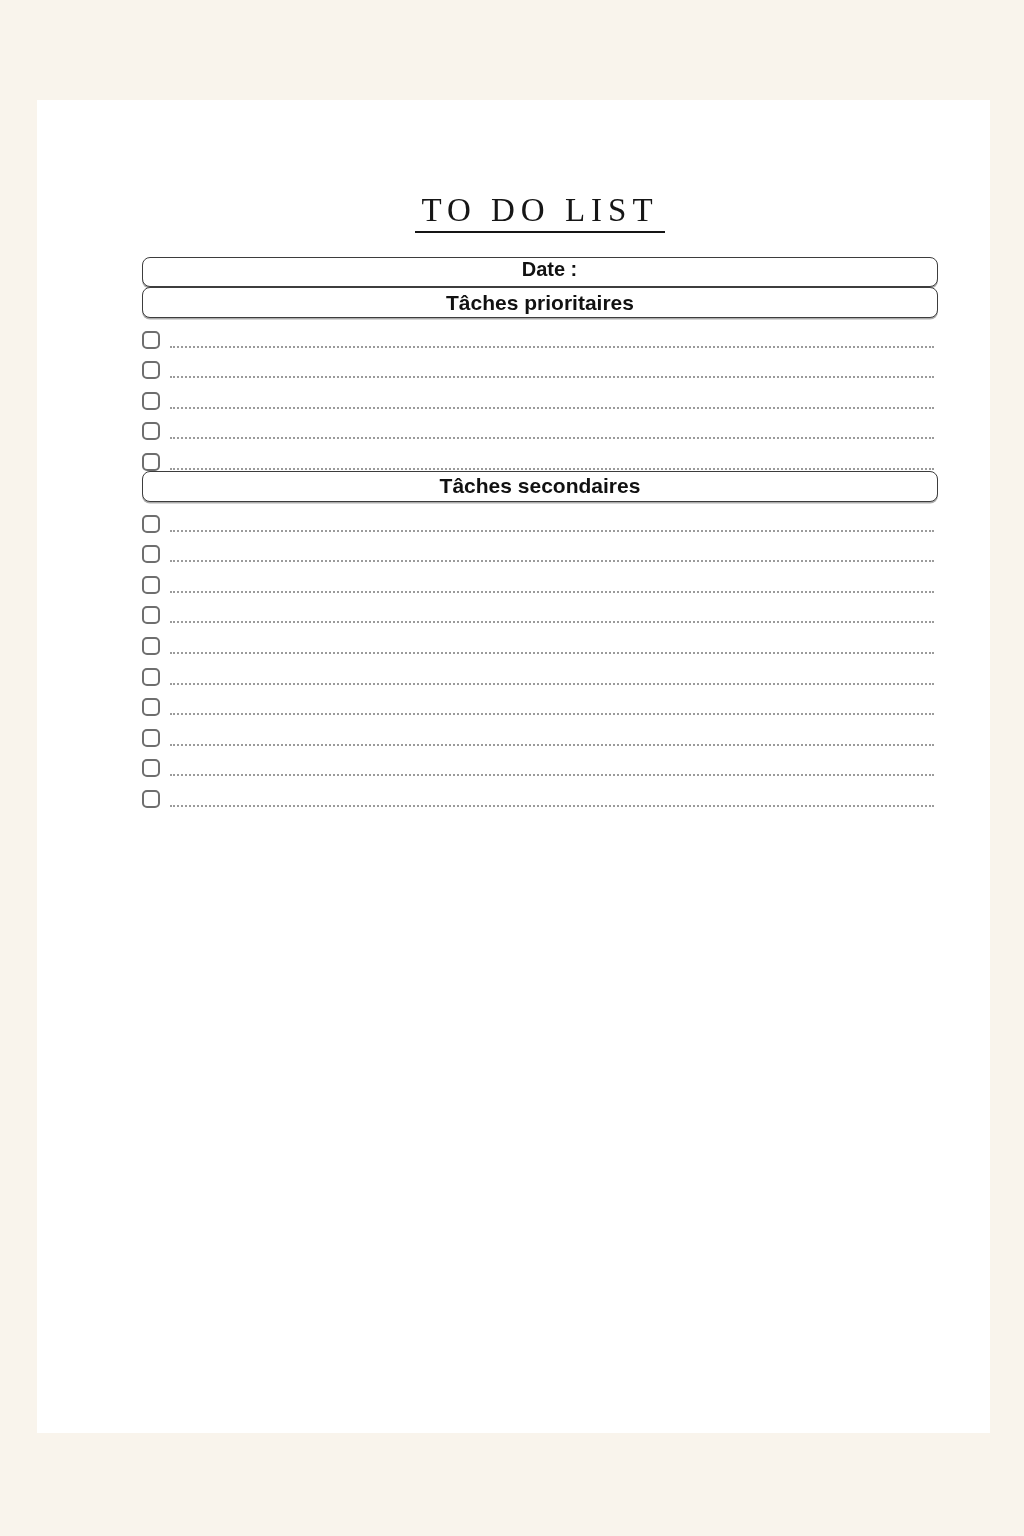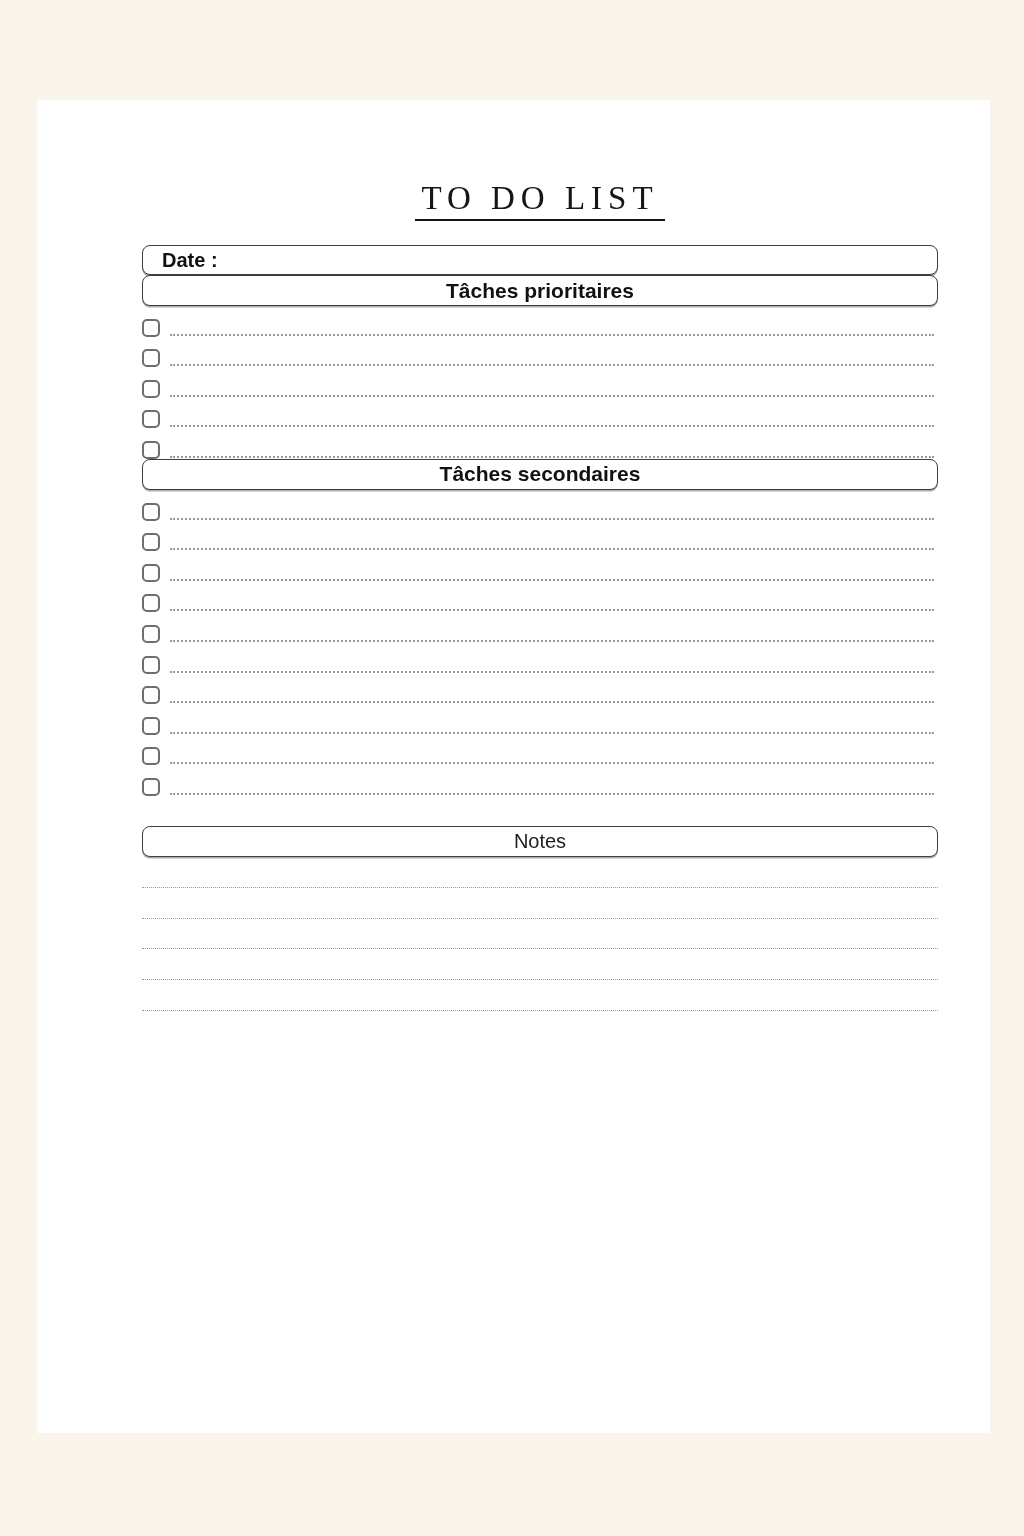--- a/index.html
+++ b/index.html
@@ -25,33 +25,35 @@
   .title {
     display: inline-block;
     font-family: "Liberation Serif", "DejaVu Serif", serif;
     font-size: 33px;
     letter-spacing: 6px;
     line-height: 1;
     padding: 0 6px 4px 6px;
     border-bottom: 2.5px solid #151515;
     color: #161616;
     white-space: nowrap;
+    margin-top: 12px;
   }
   .box {
     border: 1.5px solid var(--box-border, #3d3d3d);
     border-radius: 8px;
     background: var(--paper, #ffffff);
     box-shadow: 0 1.5px 0 rgba(70,70,70,0.45);
   }
   .date-box {
     margin-top: 24px;
     height: 30px;
     display: flex;
     align-items: center;
     padding-left: 19px;
+    flex-direction: column;
   }
   .date-label { font-weight: bold; font-size: 20px; }
   .date-value { flex: 1; height: 100%; }
   .section { }
   .section-header {
     height: 31px;
     display: flex;
     align-items: center;
     justify-content: center;
     font-size: 21px;
@@ -164,26 +166,16 @@
             <span class="checkbox"></span>
             <span class="dotline"></span>
           </div>
           <div class="task-row">
             <span class="checkbox"></span>
             <span class="dotline"></span>
           </div>
         </section>
       </div>
 
-    <div class="section notes-section">
-      <div class="box section-header regular">Notes</div>
-      <div>
-          <div class="ruled"></div>
-          <div class="ruled"></div>
-          <div class="ruled"></div>
-          <div class="ruled"></div>
-          <div class="ruled"></div>
-        </div>
-    </div>
 
 
   </div>
 </div>
 
 </body></html>

